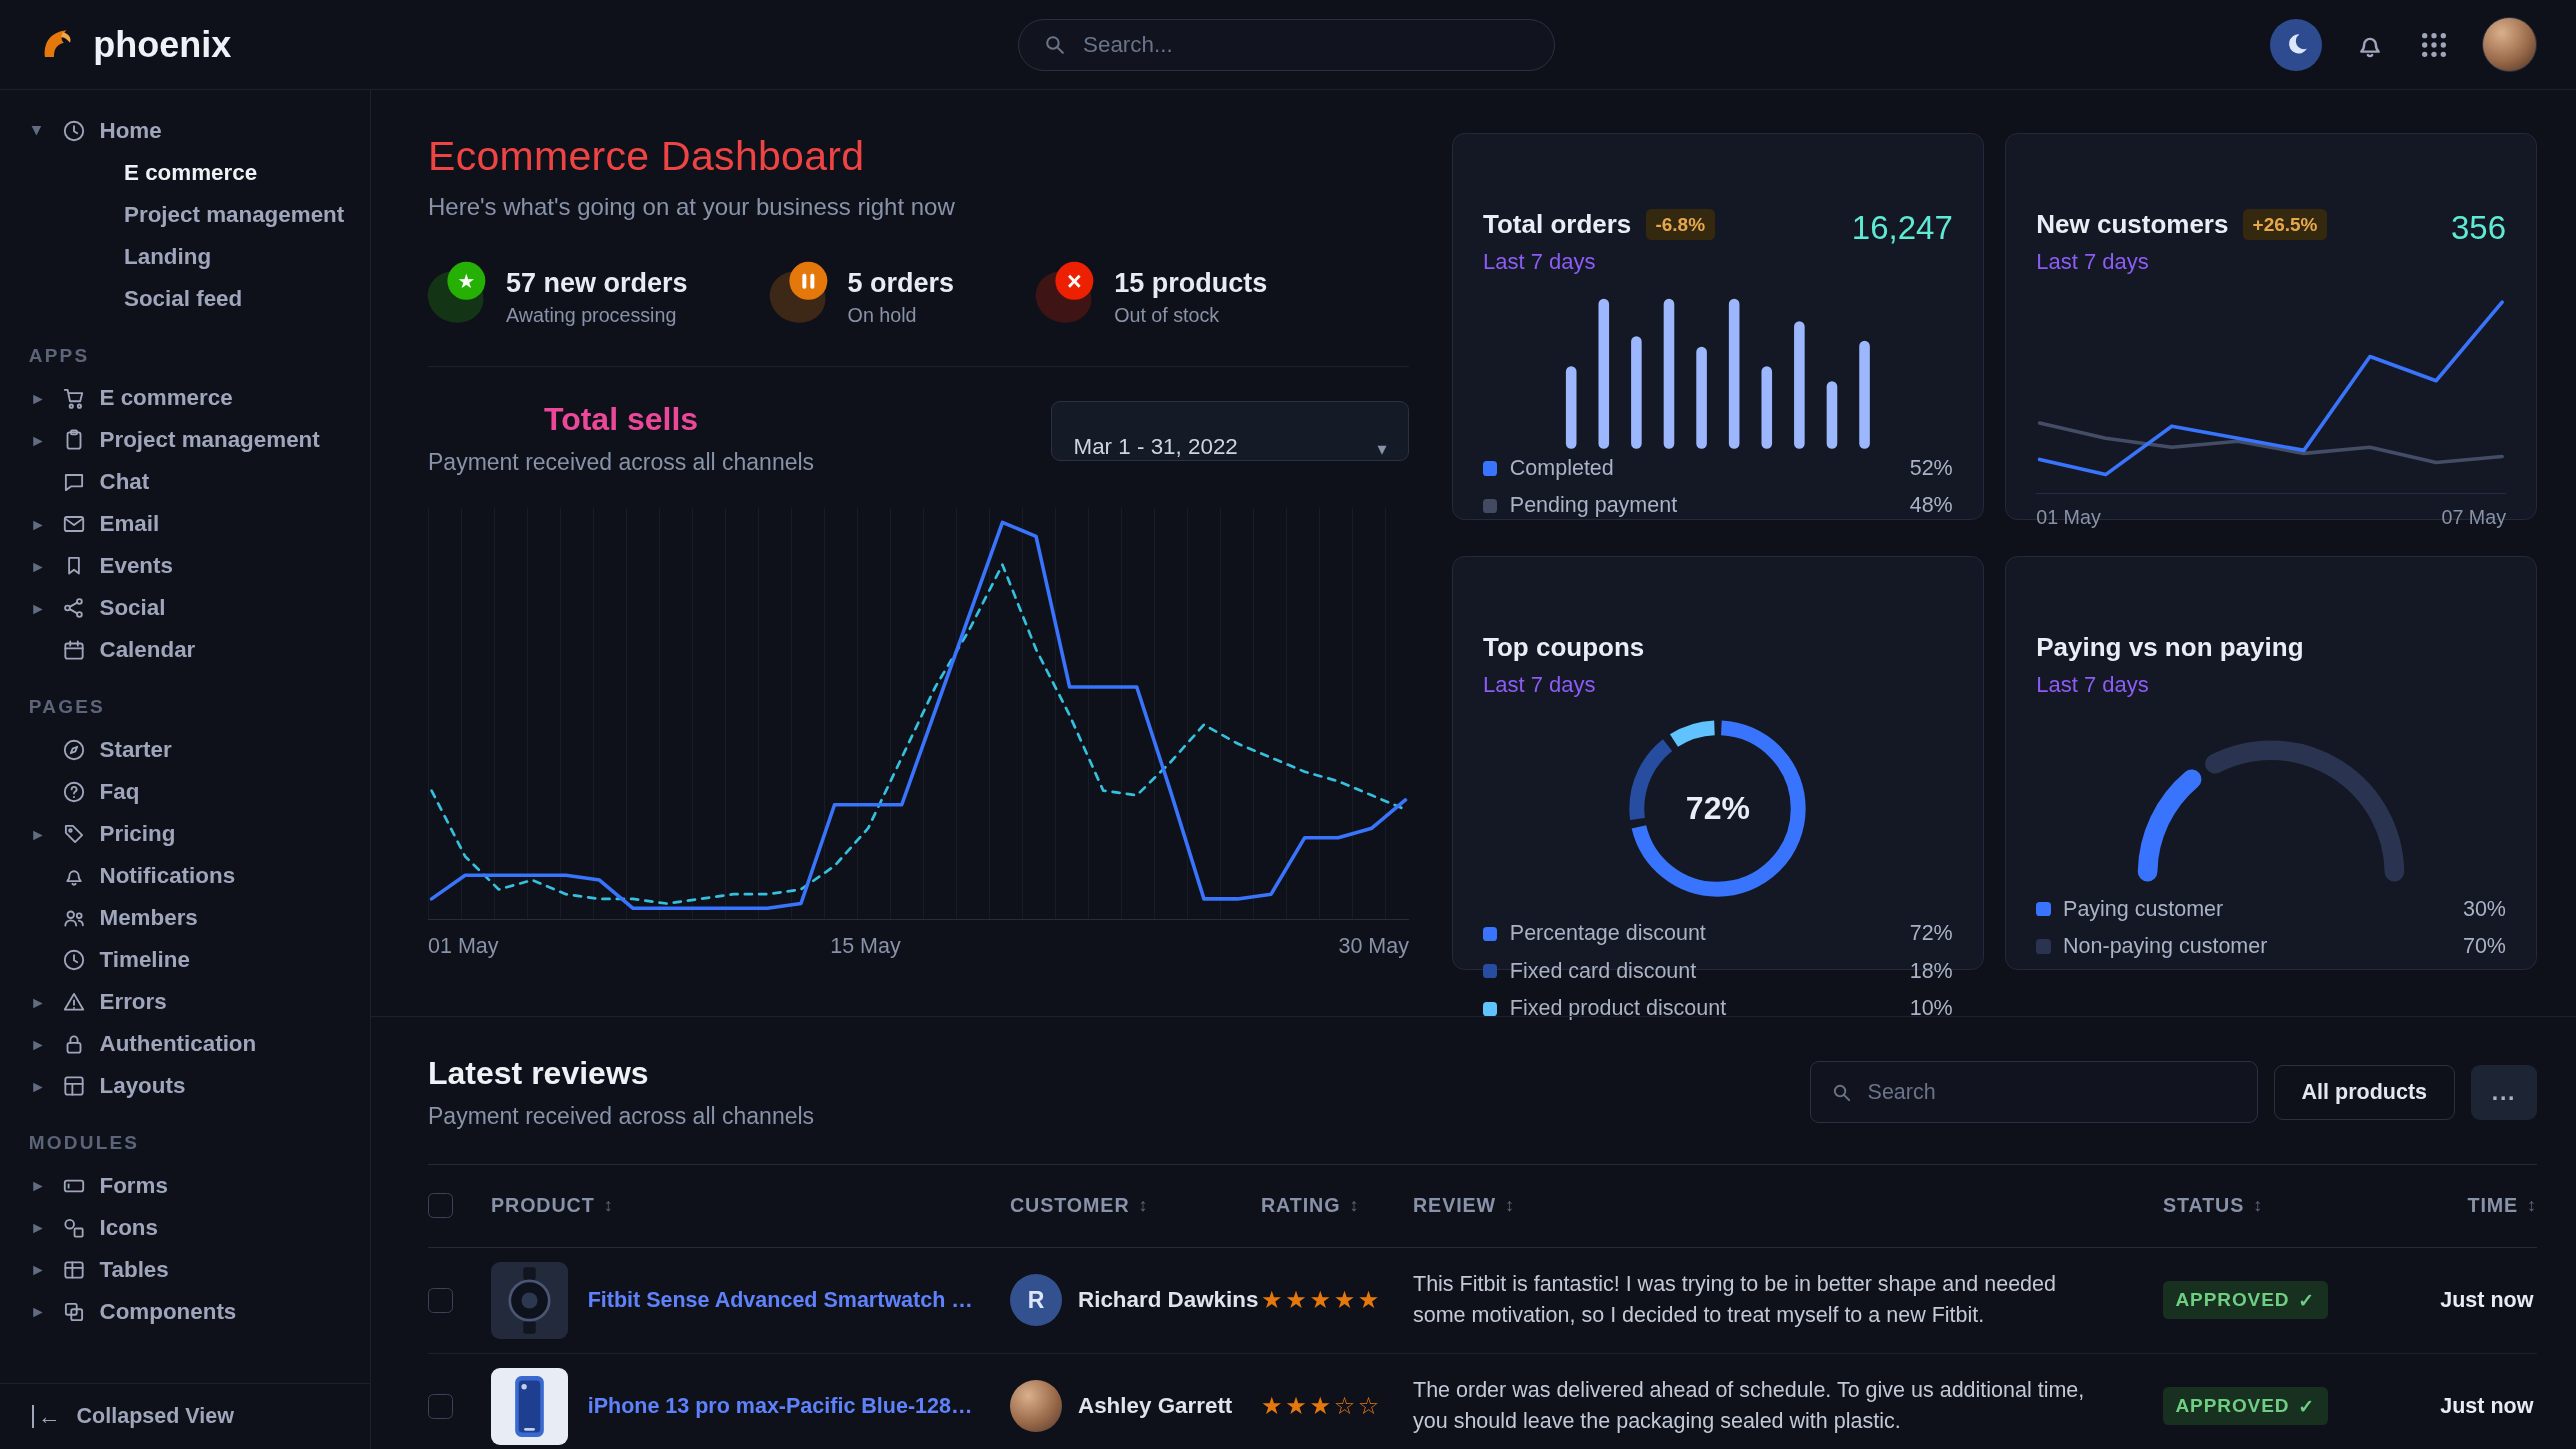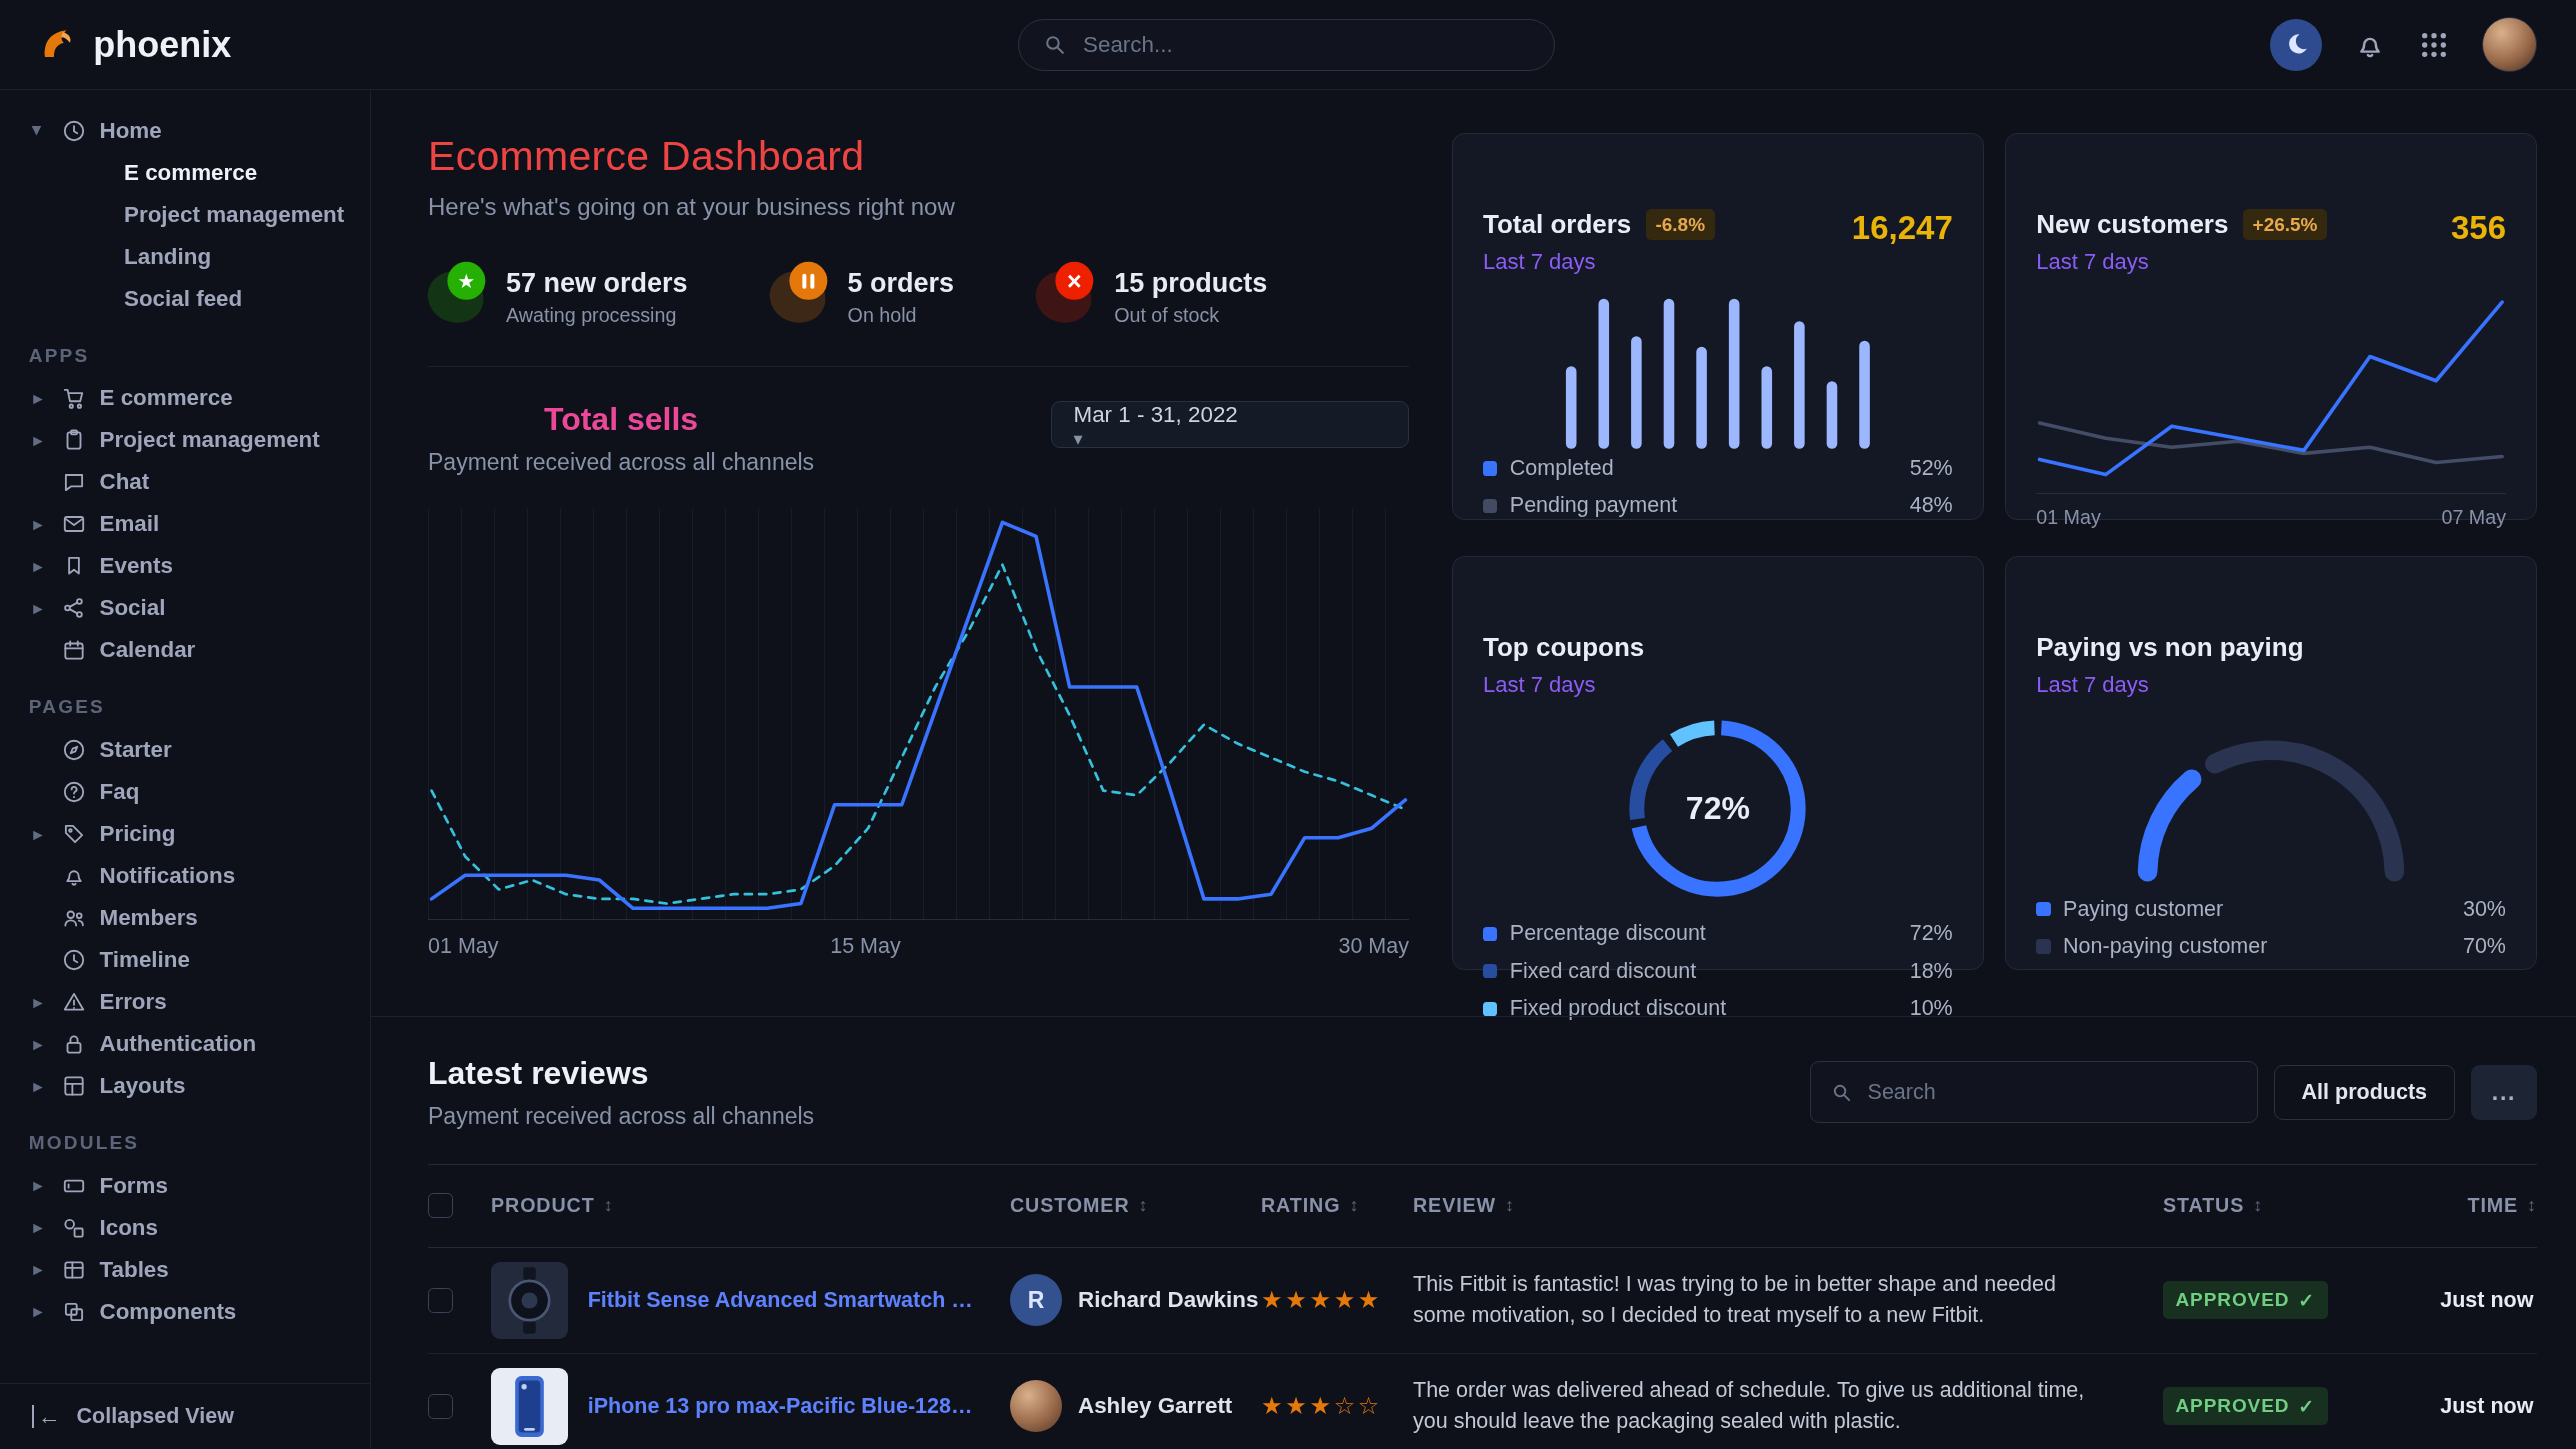--- a/index.html
+++ b/index.html
@@ -54,39 +54,39 @@
   .stat-blob { position:relative; width:55px; height:52px; border-radius:58% 64% 56% 70%; transform:rotate(-10deg); flex-shrink:0; }
   .stat-circle { position:absolute; right:-5.4px; top:-7.2px; width:38px; height:38px; border-radius:50%; display:flex; align-items:center; justify-content:center; transform:rotate(10deg); color:#fff; font-size:19.7px; }
   .pause-bar { display:inline-block; width:4.5px; height:15px; background:#fff; border-radius:1.8px; margin:0 1.8px; }
   .x-glyph { font-size:25px; font-weight:700; line-height:1; }
   .stat-label { font-size:27px; font-weight:800; color:#e8ebf2; }
   .stat-sub { margin-top:5.4px; font-size:19.7px; color:#8892a8; }
   .divider { border:none; border-top:0.9px solid #1b2130; margin:39px 0 34px; }
   .sells-head { display:flex; justify-content:space-between; align-items:flex-start; }
   .sells-title { font-size:32px; font-weight:800; color:#ec4899;text-align:center; }
   .sells-sub { margin-top:10.7px; font-size:23px; color:#8892a8; }
-  .date-select { display:flex; align-items:flex-start; justify-content:space-between; width:358px; height:47px; border:0.9px solid #2a3141; background:#151a27; border-radius:9px; padding:0 21.5px; font-size:22.4px; color:#cfd4e0; cursor:pointer;flex-direction:column; }
+  .date-select { display:flex; align-items:flex-end; justify-content:space-between; width:358px; height:60px; border:0.9px solid #2a3141; background:#151a27; border-radius:9px; padding:0 21.5px; font-size:22.4px; color:#cfd4e0; cursor:pointer; }
   .date-select .chev { color:#8892a8; font-size:18px; }
   .chart-wrap { margin-top:32px; height:412px; position:relative; border-bottom:0.9px solid #262d3e;
     background:repeating-linear-gradient(to right, #171c29 0 0.9px, transparent 0.9px 33px); }
   .chart-wrap svg { width:100%; height:100%; display:block; }
   .x-labels { position:relative; height:41px; margin-top:14.3px; font-size:21.5px; color:#8892a8; }
   .x-labels .xl0 { position:absolute; left:0; }
   .x-labels .xl1 { position:absolute; left:41%; }
   .x-labels .xl2 { position:absolute; right:0; }
 
   
   .cards-grid { display:grid; grid-template-columns:1fr 1fr; grid-template-rows:387px 414px; gap:36px 21.5px; }
   .card { background:#141824; border:0.9px solid #232a3a; border-radius:12.5px; padding:27px 30px; display:flex; flex-direction:column; min-width:0; }
   .card-top { display:flex; justify-content:space-between; align-items:flex-start;margin-top:48px; }
   .title-row { display:flex; gap:14.3px; align-items:center; }
   .card-title { font-size:26px; font-weight:800; color:#e9edf5; }
   .badge-warn { background:#34290f; color:#e7a84b; font-size:19px; font-weight:700; padding:4.5px 9.8px; border-radius:5.4px; }
   .period { margin-top:9px; color:#8b5cf6; font-size:22px; }
-  .big-val { font-size:33px; font-weight:700; color:#eab308; }
+  .big-val { font-size:33px; font-weight:400; color:#5eead4; }
   .bars-svg { height:175px; margin:14.3px 23px 3.6px; }
   .bars-svg svg, .mini-line svg, .gauge-svg svg { width:100%; height:100%; display:block; }
   .legend { margin-top:auto; display:flex; flex-direction:column; gap:12.5px; }
   .legend-row { display:flex; align-items:center; gap:12.5px; font-size:21.5px; color:#aab2c5; }
   .legend-dot { width:14.3px; height:14.3px; border-radius:3.6px; flex-shrink:0; }
   .legend-val { margin-left:auto; color:#aab2c5; }
   .mini-line { height:213px; margin-top:9px; }
   .axis-row { border-top:0.9px solid #262d3e; margin-top:5.4px; padding-top:12.5px; display:flex; justify-content:space-between; font-size:19.7px; color:#8892a8; }
   .donut-wrap { position:relative; width:193px; height:193px; margin:14.3px auto 16px; flex-shrink:0; }
   .donut-wrap svg { width:100%; height:100%; }

